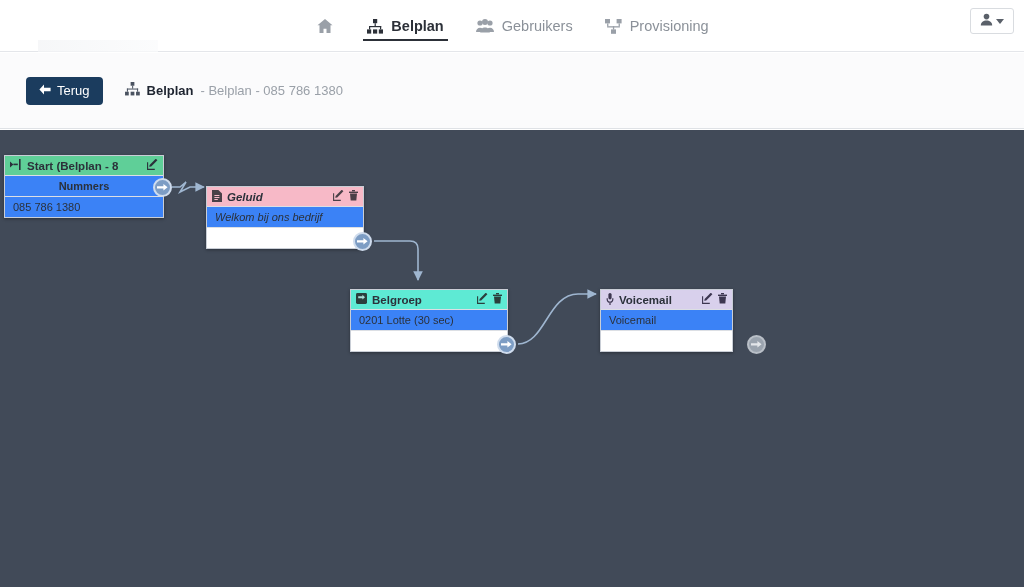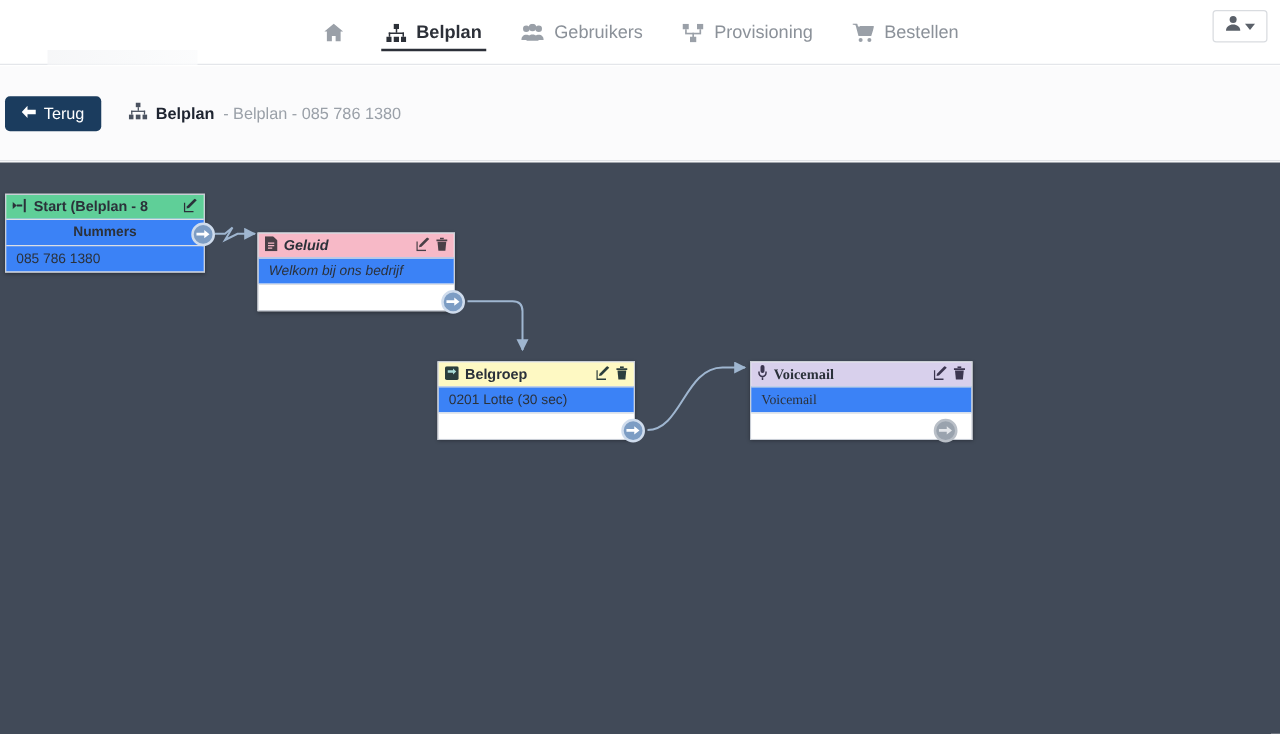--- a/index.html
+++ b/index.html
@@ -55,21 +55,21 @@
   }
 
   
   .toolbar {
     position: absolute; left: 0; top: 53px; width: 1024px; height: 76px;
     background: #fbfbfc;
     border-bottom: 1px solid #dfe2e6;
     display: flex; align-items: center;
   }
   .btn-terug {
-    margin-left: 4px;
+    margin-left: 26px;
     background: #1b3c5e; color: #fff;
     border: none; border-radius: 4px;
     height: 28px; padding: 0 13px;
     font-size: 13px; font-family: inherit;
     display: flex; align-items: center; gap: 6px; cursor: pointer;
   }
   .breadcrumb {
     margin-left: 22px; display: flex; align-items: center; gap: 7px;
     font-size: 13px; color: #9aa0a8; white-space: nowrap;
   }
@@ -204,31 +204,20 @@
             <rect x="6" y="10.4" width="5" height="4.4"></rect>
             <rect x="2.1" y="4.4" width="1.3" height="3"></rect>
             <rect x="13.6" y="4.4" width="1.3" height="3"></rect>
             <rect x="2.1" y="7.2" width="12.8" height="1.3"></rect>
             <rect x="7.9" y="7.2" width="1.3" height="3.4"></rect>
           </svg>
       </span>
       <span>Provisioning</span>
     </div>
 
-    <div class="nav-item">
-      <span>
-        <svg width="17" height="15" viewBox="0 0 17 15">
-            <path d="M0 0h3l2.4 9h9l2-6.4H5.6"></path>
-            <path d="M0 0h3l2.4 9h9l2-6.4H5.6" fill="none" stroke="#9aa0a8" stroke-width="1.6"></path>
-            <circle cx="6.5" cy="13" r="1.6"></circle>
-            <circle cx="13.5" cy="13" r="1.6"></circle>
-          </svg>
-      </span>
-      <span>Bestellen</span>
-    </div>
 
   </div>
 
   <div class="user-btn">
     <span>
       <svg width="13" height="13" viewBox="0 0 13 13" fill="#5a6069">
           <circle cx="6.5" cy="3.6" r="2.8"></circle>
           <path d="M0.8 12.5c0-3.2 2.6-5 5.7-5s5.7 1.8 5.7 5z"></path>
         </svg>
     </span>
@@ -386,21 +375,21 @@
     <div class="node-row">Welkom bij ons bedrijf</div>
     <div class="node-foot"></div>
     <div class="port" style="left:146px; top:45px;">
       <svg width="11" height="9" viewBox="0 0 11 9" fill="#fff">
           <path d="M0 3.2h6.4V1l4.2 3.3-4.2 3.3V5.4H0z"></path>
         </svg>
     </div>
   </div>
 
   <div class="node" style="left:350px; top:159px; width:158px;">
-    <div class="node-head" style="background:#fef9c3">
+    <div class="node-head" style="background:#5eead4">
       <span>
         <svg width="11" height="11" viewBox="0 0 11 11" fill="#2b3e3c">
             <rect x="0" y="0" width="11" height="11" rx="1.4"></rect>
             <path d="M2.2 3.2h4.2V1.8l2.6 2.4-2.6 2.4V5.2H2.2z" fill="#a9ddd6"></path>
           </svg>
       </span>
       <span class="htitle">Belgroep</span>
       <span class="hicons">
         <span class="icon-btn">
           <svg width="11" height="11" viewBox="0 0 11 11" fill="none" stroke="#2b3e3c" stroke-width="1.1">
@@ -419,21 +408,21 @@
     </div>
     <div class="node-row">0201 Lotte (30 sec)</div>
     <div class="node-foot"></div>
     <div class="port" style="left:146px; top:45px;">
       <svg width="11" height="9" viewBox="0 0 11 9" fill="#fff">
           <path d="M0 3.2h6.4V1l4.2 3.3-4.2 3.3V5.4H0z"></path>
         </svg>
     </div>
   </div>
 
-  <div class="node" style="left:600px; top:159px; width:178px;font-family:Liberation Serif, serif;">
+  <div class="node" style="left:600px; top:159px; width:133px;">
     <div class="node-head" style="background:#d8d0ec">
       <span>
         <svg width="8" height="12" viewBox="0 0 8 12" fill="#3c3650">
             <rect x="2.4" y="0" width="3.2" height="6.4" rx="1.6"></rect>
             <path d="M0.6 5.2v1.2c0 1.9 1.5 3.4 3.4 3.4s3.4-1.5 3.4-3.4V5.2H6.2v1.2c0 1.2-1 2.2-2.2 2.2s-2.2-1-2.2-2.2V5.2z"></path>
             <rect x="3.4" y="9.8" width="1.2" height="2.2"></rect>
           </svg>
       </span>
       <span class="htitle">Voicemail</span>
       <span class="hicons">

